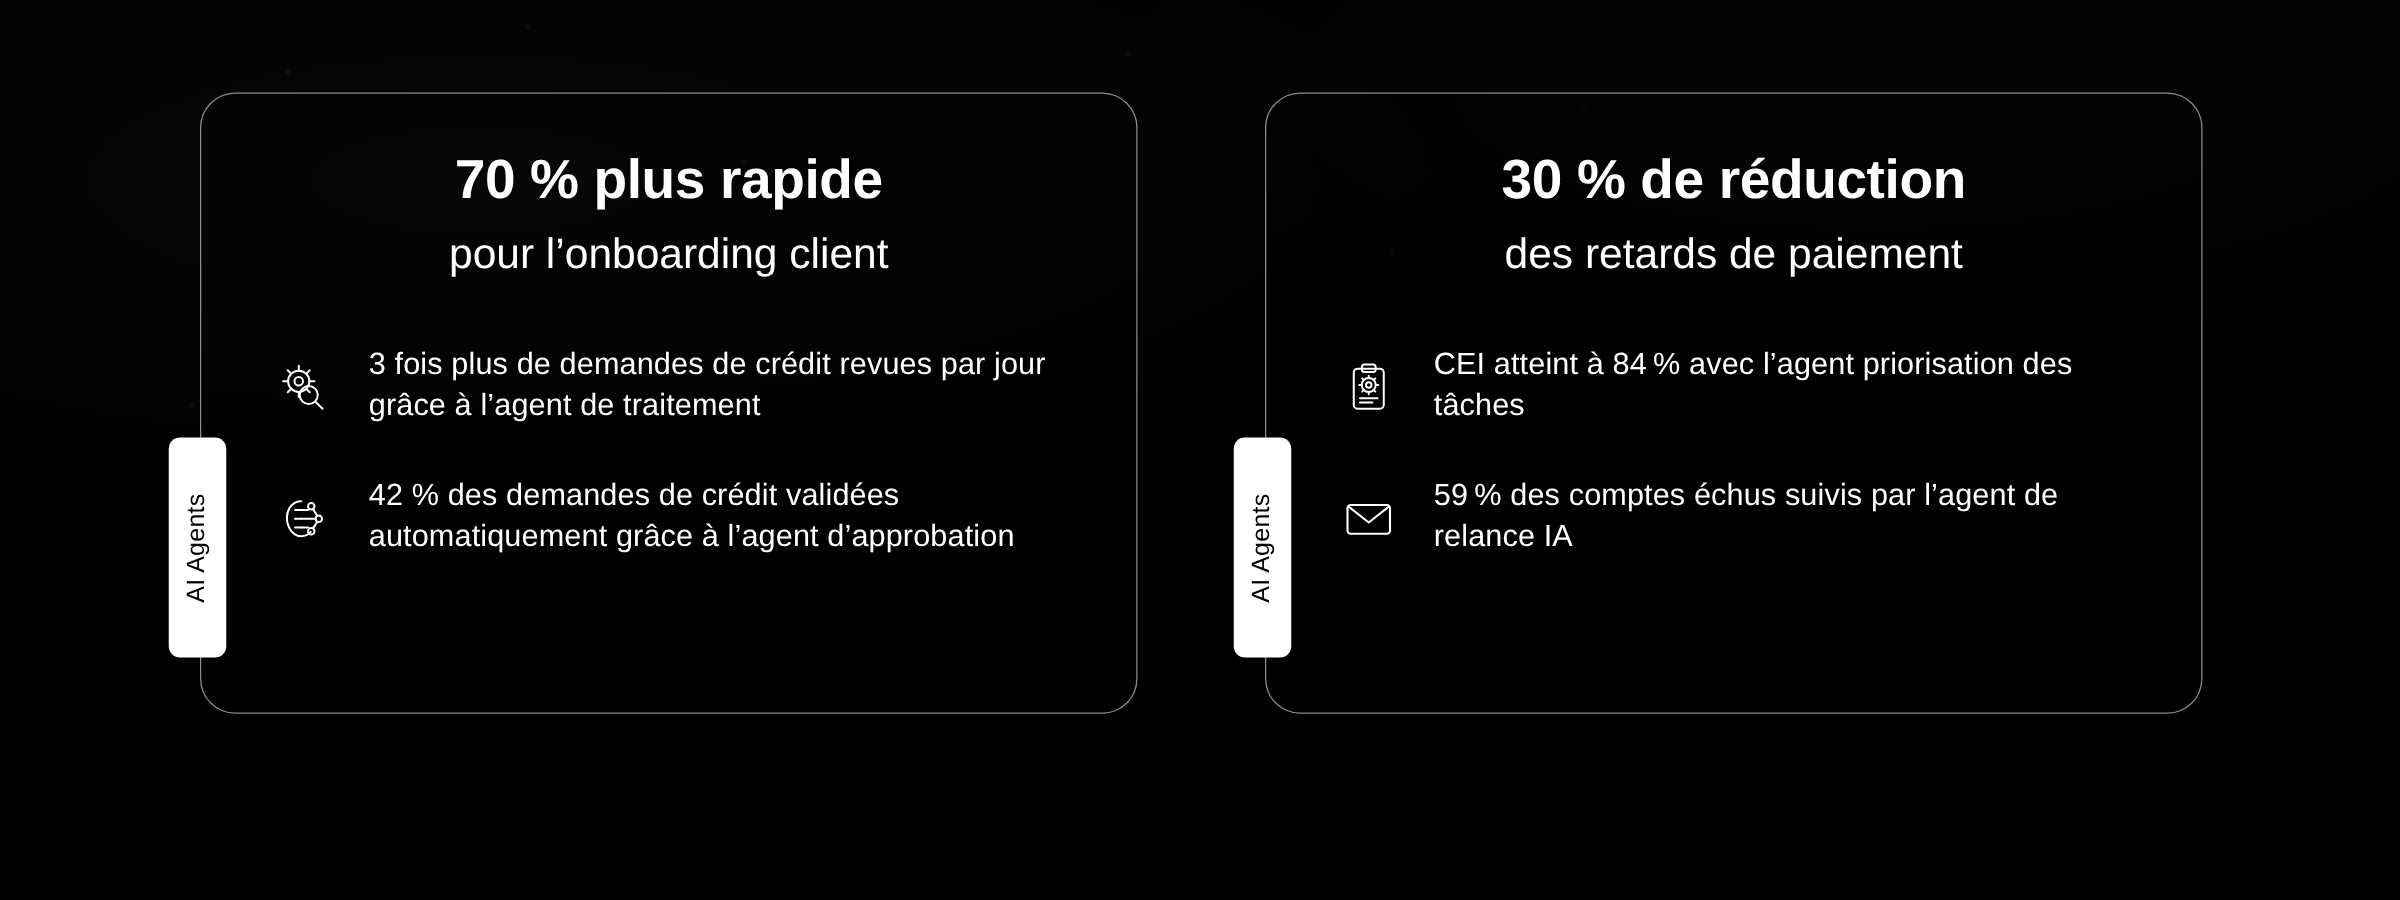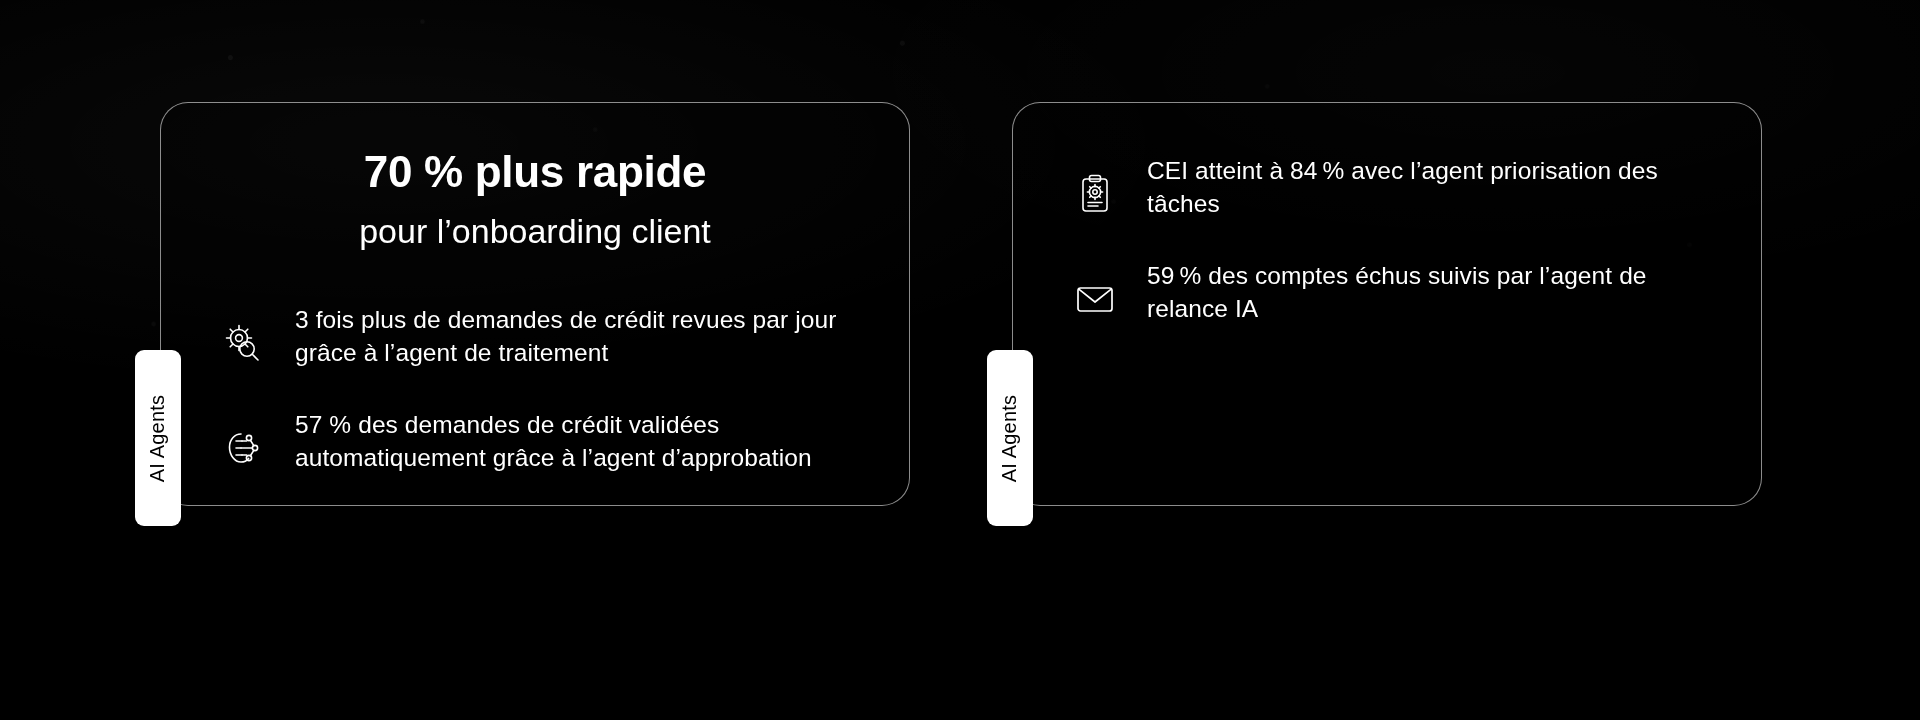--- a/index.html
+++ b/index.html
@@ -37,26 +37,25 @@
 
   .stage {
     position: absolute;
     inset: 0;
   }
 
   
   .card {
     position: absolute;
     top: 74px;
-    height: 404px;
+    height: 497px;
     border: 1.5px solid rgba(255,255,255,0.55);
     border-radius: 28px;
     background: rgba(0,0,0,0.25);
     box-sizing: border-box;
-    margin-top: 28px;
   }
   #card-left  { left: 160px;  width: 750px; }
   #card-right { left: 1012px; width: 750px; }
 
   .card-head {
     padding-top: 44px;
     text-align: center;
   }
   .card-title {
     font-size: 44px;
@@ -72,21 +71,21 @@
     margin: 12px 0 0 0;
   }
 
   .card-body {
     margin-top: 52px;
     padding: 0 52px 0 56px;
   }
 
   .bullet {
     display: flex;
-    align-items: flex-end;
+    align-items: flex-start;
     gap: 26px;
     margin-bottom: 40px;
   }
   .bullet:last-child { margin-bottom: 0; }
 
   .bullet-icon {
     flex: 0 0 auto;
     width: 52px;
     height: 52px;
     display: flex;
@@ -159,31 +158,35 @@
           <svg width="48" height="48" viewBox="0 0 48 48" fill="none" stroke="#ffffff" stroke-width="1.6" stroke-linecap="round" stroke-linejoin="round">
             <path d="M22 10c-6.5 0-11.5 5.6-11.5 13.2S15.5 38 22 38c3.6 0 6-1.6 7.6-3.6"></path>
             <path d="M17 17h6M17 24h5M17 31h6"></path>
             <circle cx="30" cy="14" r="2.6"></circle>
             <circle cx="36" cy="24" r="2.6"></circle>
             <circle cx="30" cy="34" r="2.6"></circle>
             <path d="M23 17h4.6M22 24h11.4M23 31h4.6"></path>
             <path d="M31.4 16.3 34.8 21.6M31.4 31.7 34.8 26.4"></path>
           </svg>
         </span>
-        <div class="bullet-text">57 % des demandes de crédit validées automatiquement grâce à l’agent d’approbation</div>
+        <div class="bullet-text">42 % des demandes de crédit validées automatiquement grâce à l’agent d’approbation</div>
       </div>
 
     </div>
   </div>
 
   <div class="side-tab" id="side-tab-left">
     <span class="side-tab-label">AI Agents</span>
   </div>
 
   <div class="card" id="card-right">
+    <div class="card-head">
+      <h2 class="card-title">30 % de réduction</h2>
+      <p class="card-subtitle">des retards de paiement</p>
+    </div>
     <div class="card-body">
 
       <div class="bullet">
         <span class="bullet-icon">
           <svg width="48" height="48" viewBox="0 0 48 48" fill="none" stroke="#ffffff" stroke-width="1.6" stroke-linecap="round" stroke-linejoin="round">
             <rect x="12" y="9" width="24" height="32" rx="3"></rect>
             <rect x="18.5" y="5.5" width="11" height="6" rx="2"></rect>
             <circle cx="24" cy="22" r="5.6"></circle>
             <circle cx="24" cy="22" r="2.2"></circle>
             <path d="M24 14.6v2M24 27.4v2M16.4 22h2M29.6 22h2M18.7 16.7l1.4 1.4M27.9 25.9l1.4 1.4M29.3 16.7l-1.4 1.4M20.1 25.9l-1.4 1.4"></path>

